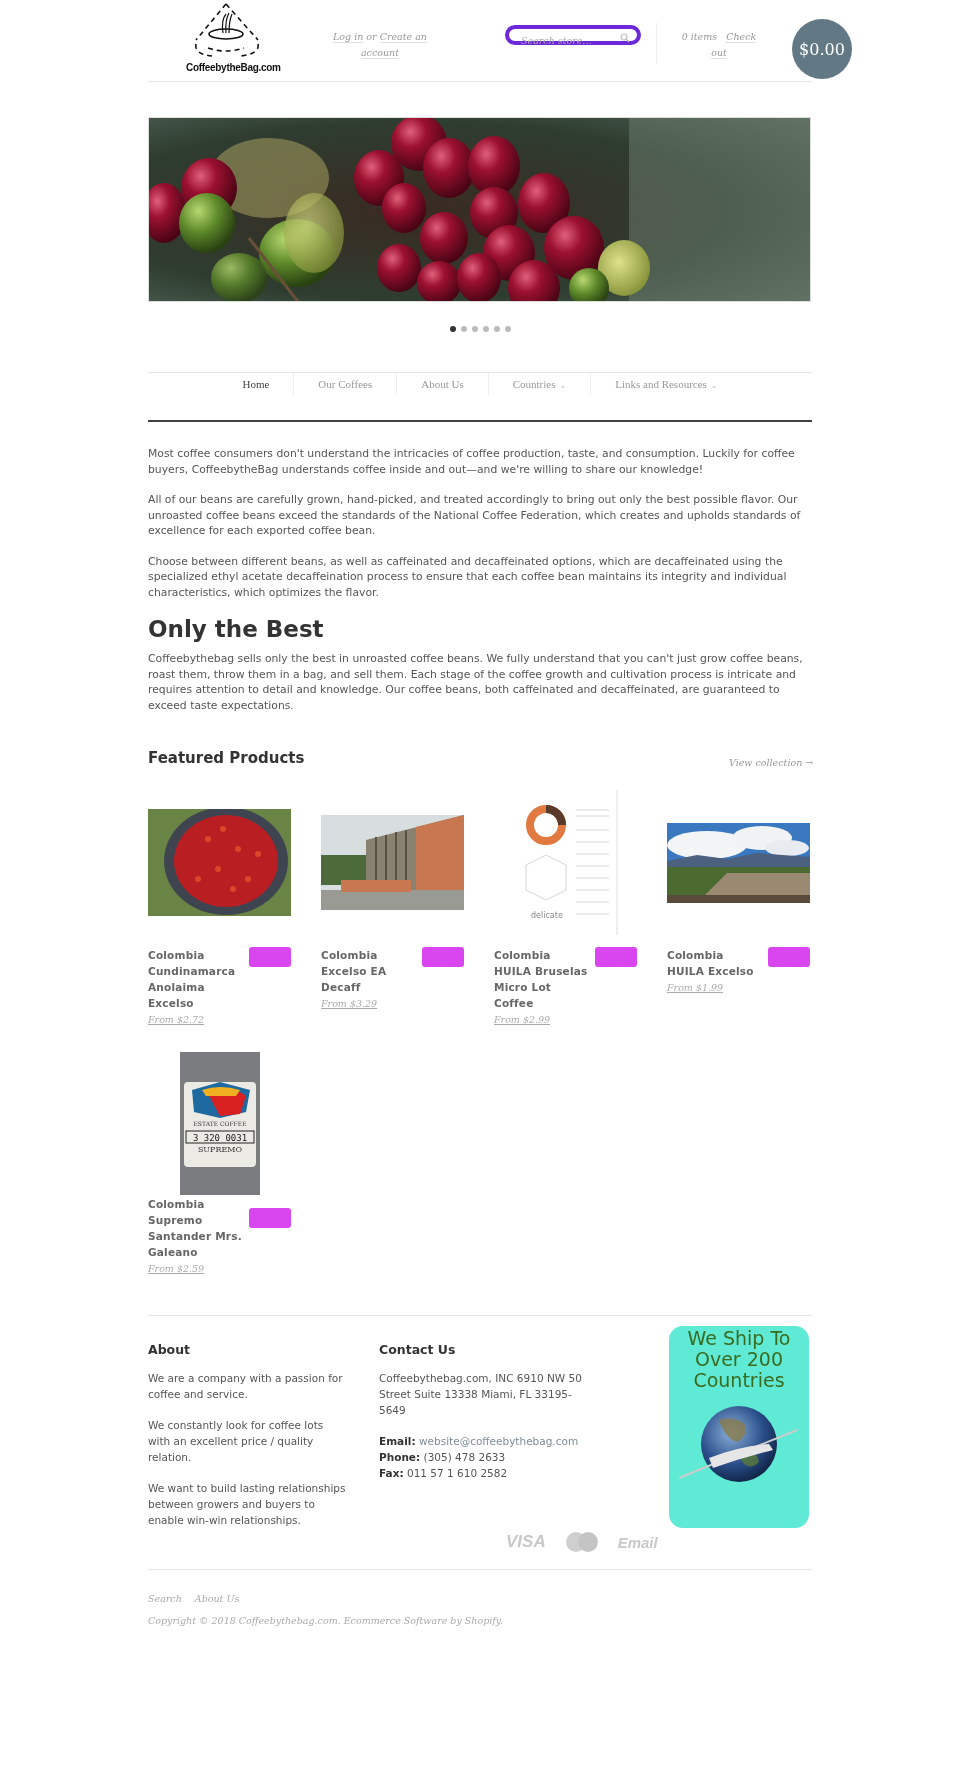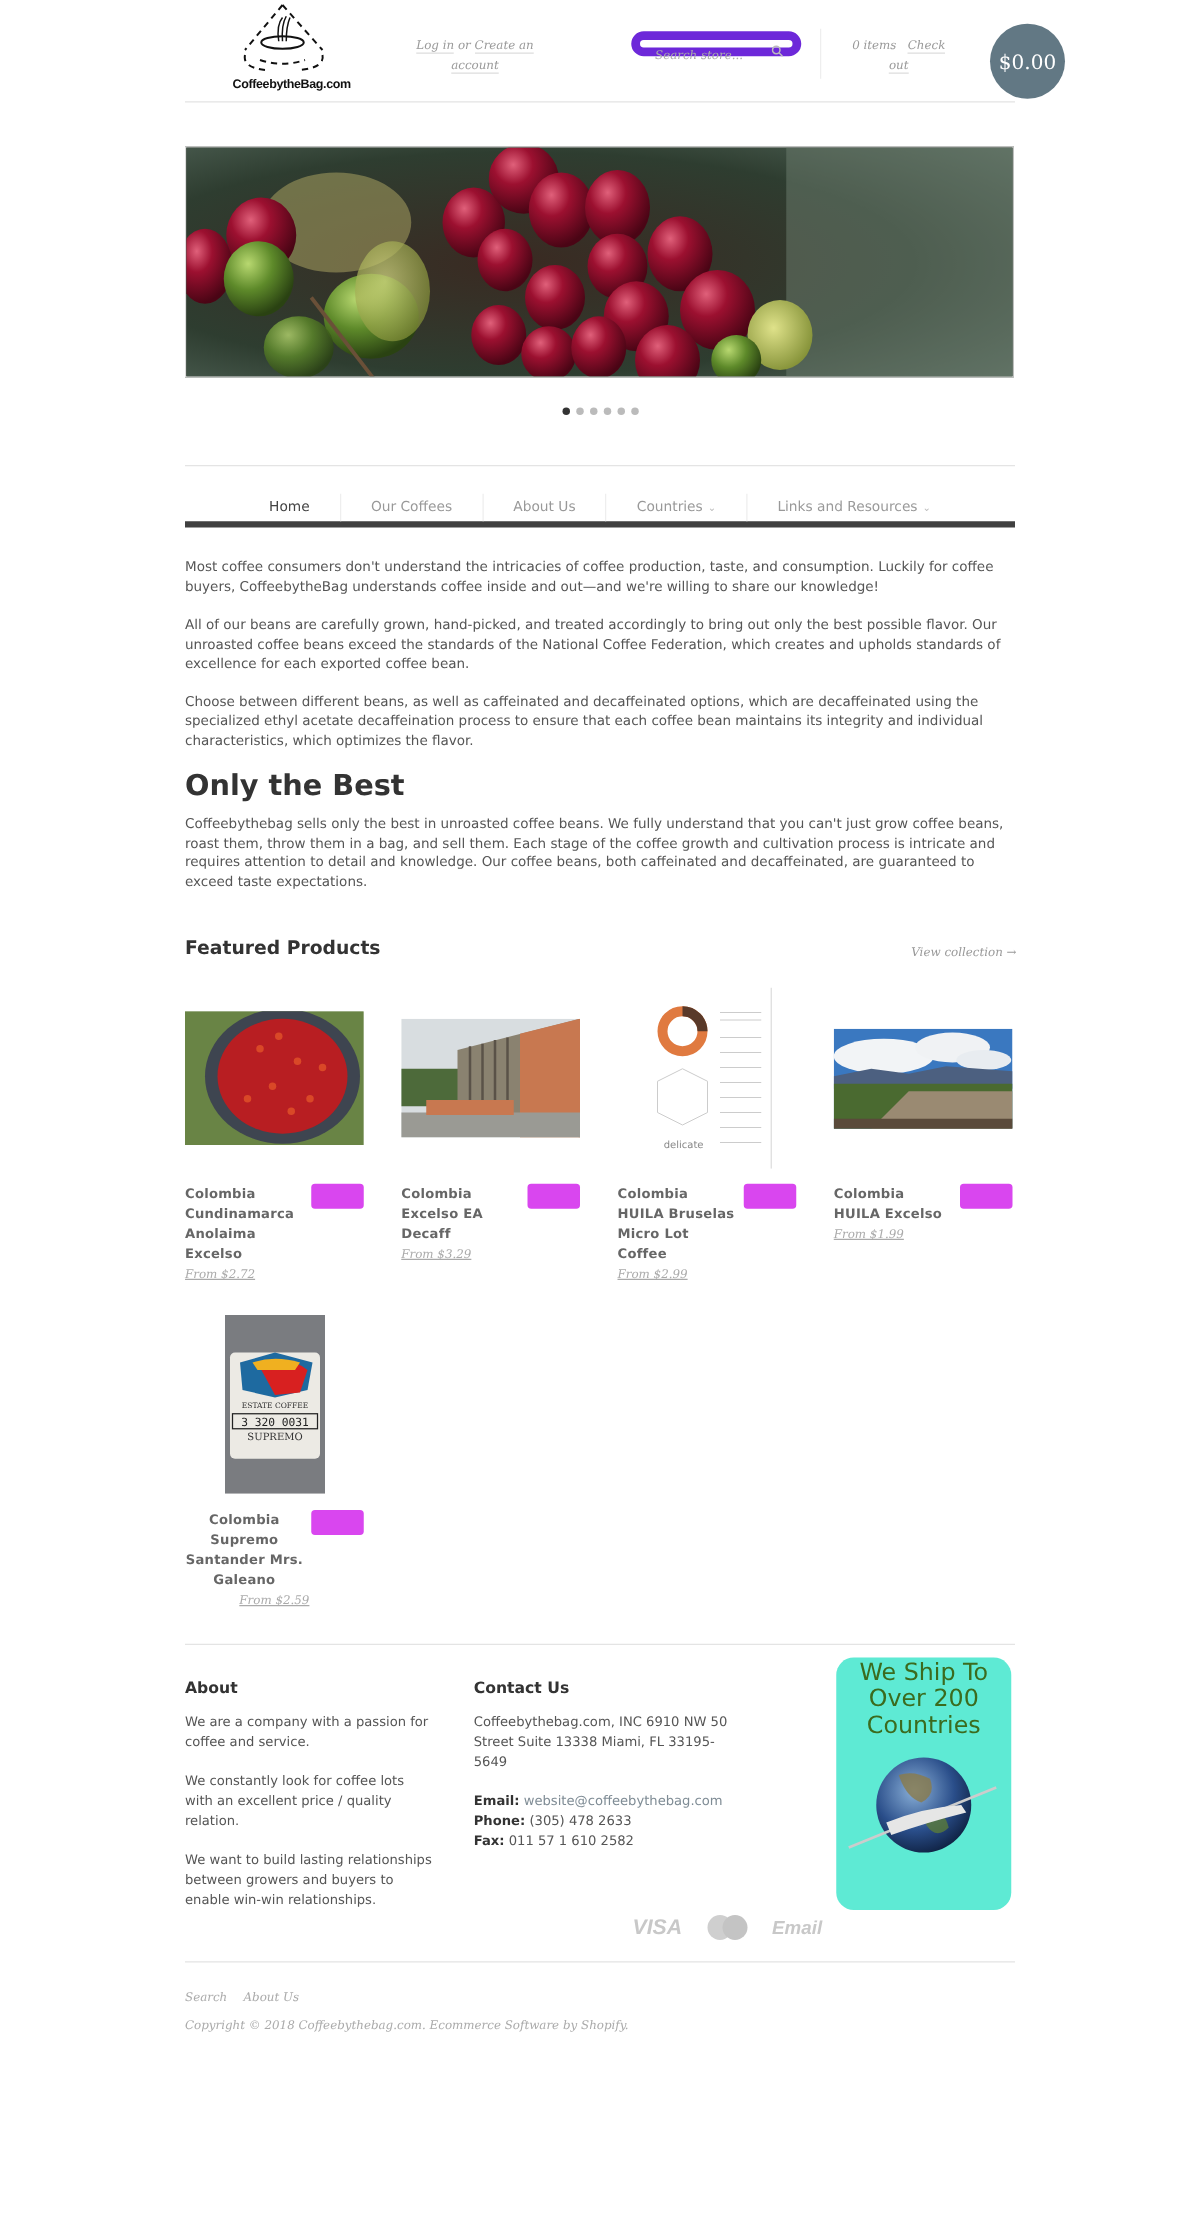--- a/index.html
+++ b/index.html
@@ -7,37 +7,37 @@
     body { font-family: "DejaVu Sans", sans-serif; color: #555; position: relative; }
     .serif-i { font-family: "DejaVu Serif", serif; font-style: italic; }
     a { color: inherit; text-decoration: none; }
 
     
     .header { position: absolute; left: 148px; top: 0; width: 664px; height: 82px; border-bottom: 1px solid #e4e4e4; }
     .logo { position: absolute; left: 38px; top: 2px; width: 80px; height: 74px; }
     .logo-text { position: absolute; left: 0; top: 60px; width: 100%; text-align: center; font-family: "Liberation Sans", sans-serif; font-weight: bold; font-size: 10px; color: #111; letter-spacing: -0.3px; }
     .account-links { position: absolute; left: 172px; top: 29px; width: 120px; text-align: center; font-size: 9.5px; line-height: 16px; color: #999; }
     .account-links a { border-bottom: 1px solid #ddd; }
-    .search-box { position: absolute; left: 357px; top: 25px; width: 136px; height: 20px; border: 7px solid #6d28d9; border-radius: 10px; }
+    .search-box { position: absolute; left: 357px; top: 25px; width: 136px; height: 20px; border: 4px solid #6d28d9; border-radius: 10px; }
     .search-box input { border: none; outline: none; background: transparent; width: 108px; height: 18px; margin-left: 12px; font-size: 9.5px; color: #aaa; }
     .search-box input::placeholder { color: #aaa; }
     .search-icon { position: absolute; right: 7px; top: 4px; width: 10px; height: 10px; }
     .vsep { position: absolute; left: 508px; top: 23px; width: 1px; height: 40px; background: #eee; }
     .cart-info { position: absolute; left: 526px; top: 29px; width: 90px; text-align: center; font-size: 9.5px; line-height: 16px; color: #999; }
     .cart-info a { border-bottom: 1px solid #ddd; }
     .cart-circle { position: absolute; left: 644px; top: 19px; width: 60px; height: 60px; border-radius: 50%; background: #627884; color: #fff; display: flex; align-items: center; justify-content: center; font-family: "DejaVu Serif", serif; font-size: 16px; }
 
     
     .hero { position: absolute; left: 148px; top: 117px; width: 663px; height: 185px; overflow: hidden; border: 1px solid #ddd; background: #2c3a2e; }
     .dots { position: absolute; left: 0; width: 960px; top: 326px; display: flex; justify-content: center; gap: 5px; }
     .dot { width: 6px; height: 6px; border-radius: 50%; background: #bbb; cursor: pointer; }
     .dot.active { background: #333; }
 
     
-    .nav { position: absolute; left: 148px; top: 372px; width: 664px; height: 50px; border-top: 1px solid #e4e4e4; border-bottom: 5px solid #404040; display: flex; justify-content: center; align-items: flex-end; }
+    .nav { position: absolute; left: 148px; top: 372px; width: 664px; height: 50px; border-top: 1px solid #e4e4e4; border-bottom: 2px solid #404040; display: flex; justify-content: center; align-items: flex-start; font-family: Liberation Serif, serif; }
     .nav-item { font-size: 11px; color: #999; padding: 0 24px; border-left: 1px solid #eee; height: 22px; line-height: 22px; }
     .nav-item:first-child { border-left: none; color: #444; }
     .nav-item .chev { font-size: 8px; margin-left: 4px; color: #bbb; }
 
     
     .content { position: absolute; left: 148px; top: 446px; width: 664px; }
     .content p { font-size: 10.8px; line-height: 15.5px; color: #555; margin-bottom: 15px; }
     .content h2 { font-size: 23px; font-weight: bold; color: #333; margin: 3px 0 8px; line-height: 28px; }
 
     .featured-title { position: absolute; left: 148px; top: 749px; font-size: 15px; font-weight: bold; color: #333; }
@@ -297,21 +297,21 @@
       <path d="M12 38 L40 30 L70 38 L66 60 L40 66 L14 60 Z" fill="#1e6aa0"></path>
       <path d="M28 42 Q48 30 66 44 L60 62 L40 64 Z" fill="#d82020"></path>
       <path d="M22 38 Q40 32 60 38 L56 44 L26 44 Z" fill="#f0b020"></path>
       <text x="40" y="74" text-anchor="middle" font-size="6" fill="#333" font-family="DejaVu Serif, serif">ESTATE COFFEE</text>
       <rect x="6" y="79" width="68" height="12" fill="none" stroke="#222" stroke-width="1"></rect>
       <text x="40" y="88.5" text-anchor="middle" font-size="9" fill="#222" font-family="DejaVu Sans Mono, monospace">3 320 0031</text>
       <text x="40" y="100" text-anchor="middle" font-size="8" fill="#333" font-family="DejaVu Serif, serif">SUPREMO</text>
     </svg>
   </a>
   <div class="buy-btn" style="top:157px;">Buy</div>
-  <div style="margin-top:12px;text-align:center;">
+  <div style="">
     <a class="name" style="display:block;">Colombia Supremo Santander Mrs. Galeano</a>
     <div class="price serif-i">From $2.59</div>
   </div>
 </div>
 
 <div class="footer-top"></div>
 
 <div class="f-col" style="position:absolute; left:148px; top:1342px; width:200px;">
   <h4>About</h4>
   <p>We are a company with a passion for coffee and service.</p>

